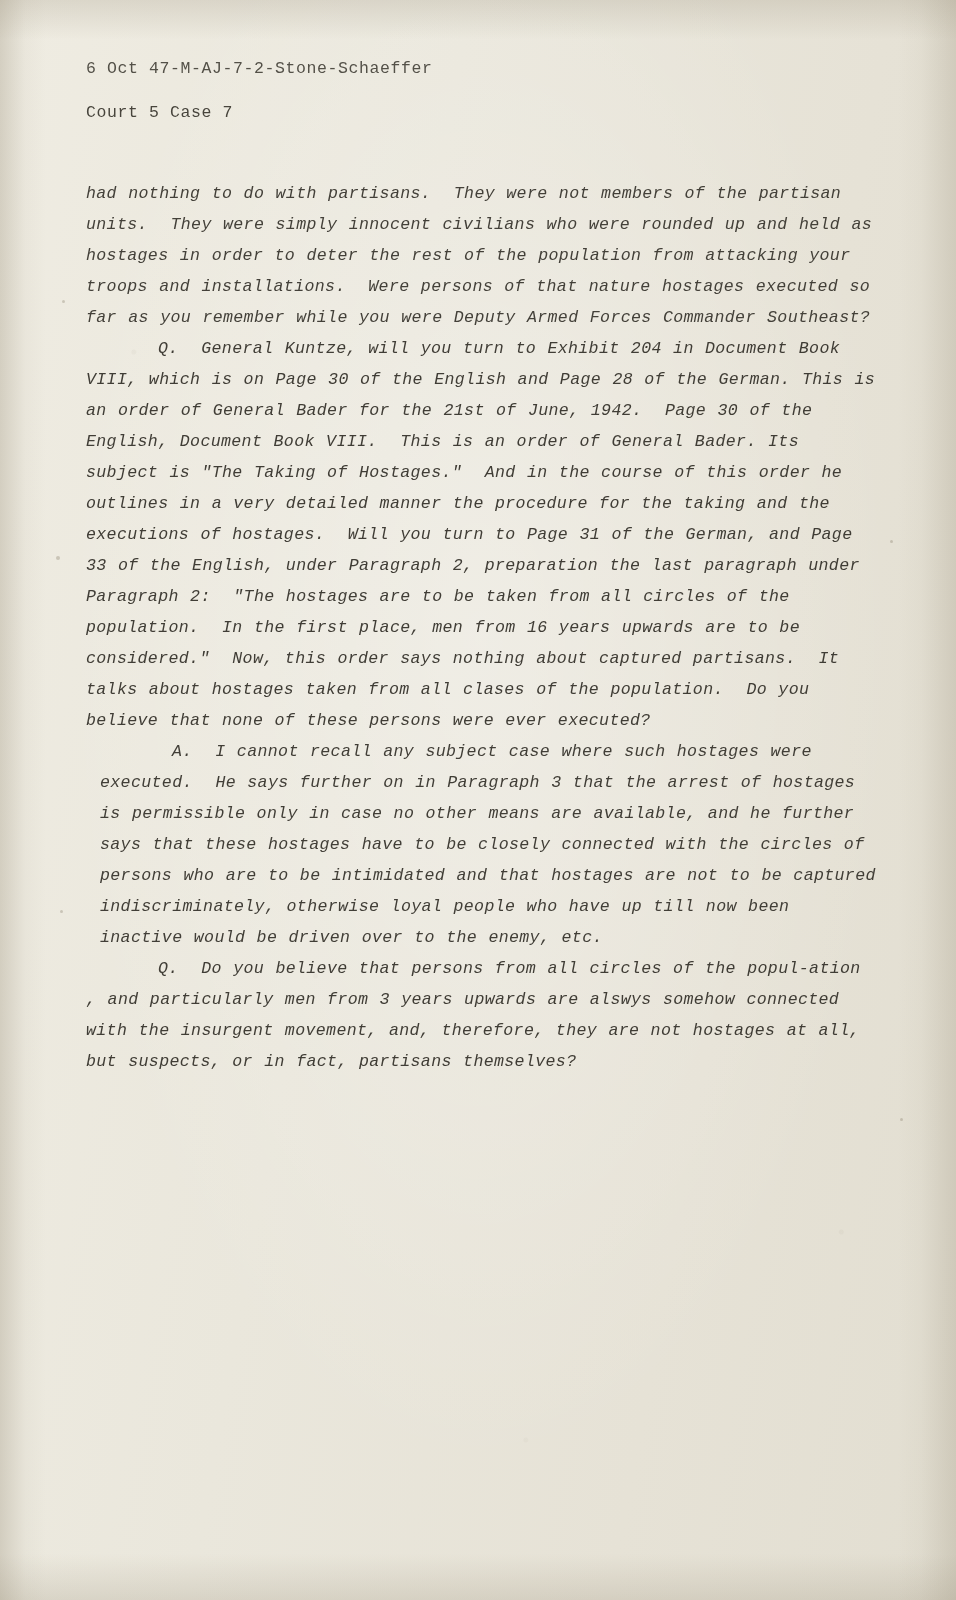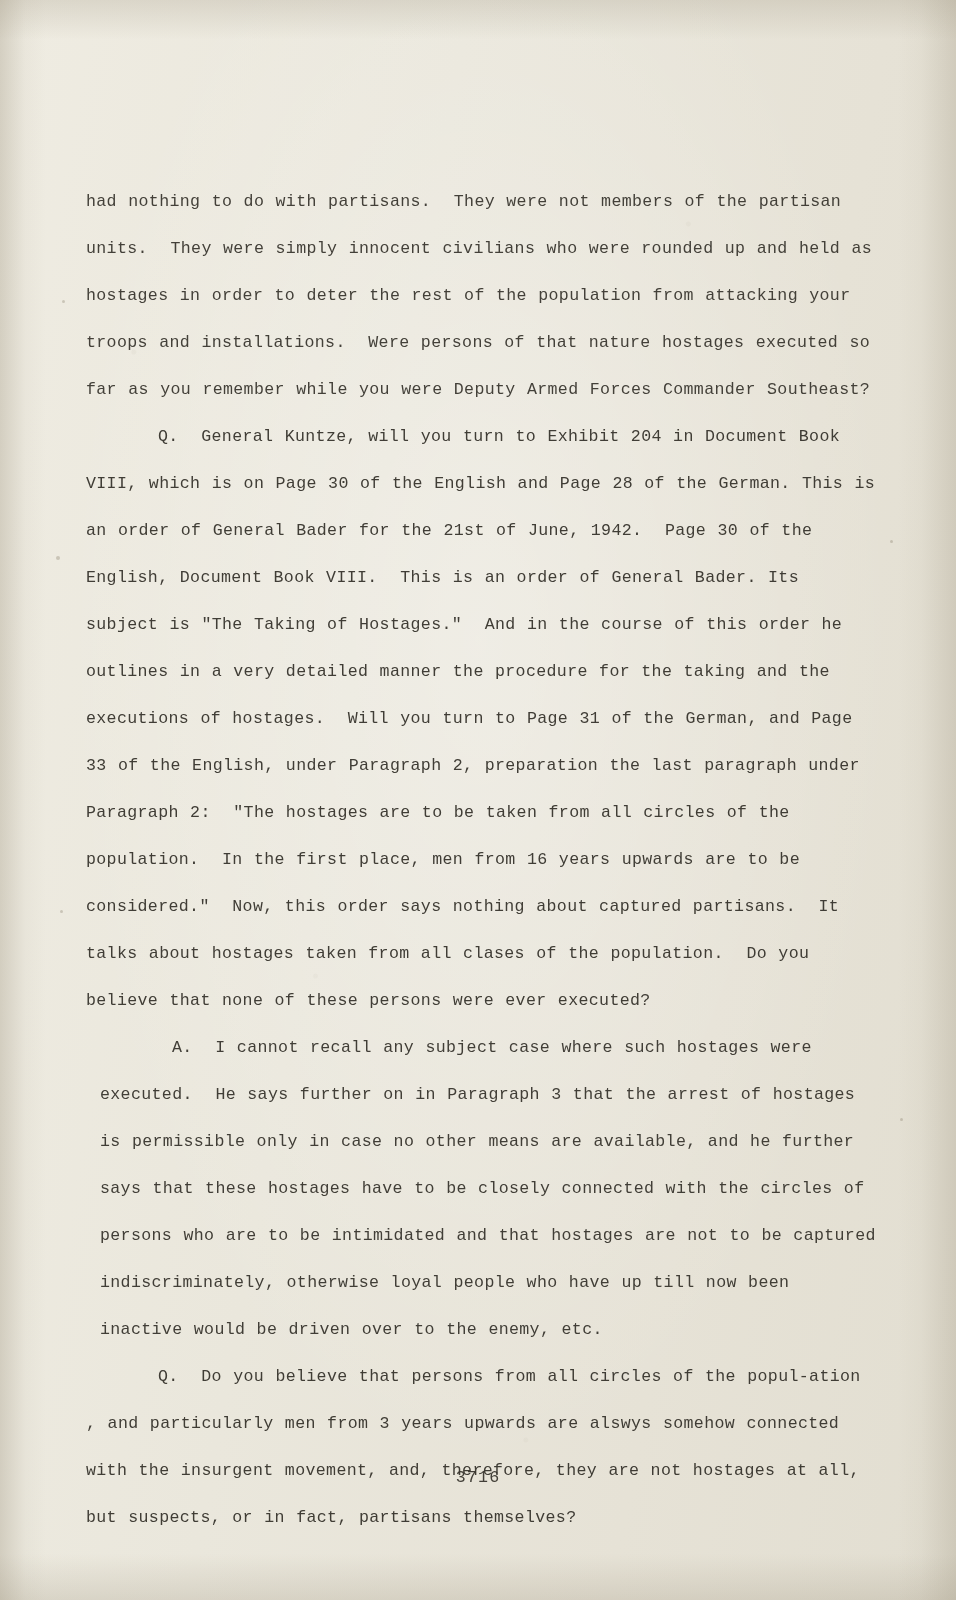--- a/index.html
+++ b/index.html
@@ -83,26 +83,27 @@
 
   .body-block {
     position: absolute;
     left: 86px;
     top: 178px;
     width: 790px;
   }
   p.para {
     margin: 0;
     font-size: 16.6px;
-    line-height: 47px;
+    line-height: 31px;
     letter-spacing: 0.35px;
     color: #37342d;
     text-align: left;
     white-space: pre-wrap;
     word-spacing: 1px;
+    font-style: italic;
   }
   p.para.indent {
     text-indent: 72px;
   }
   
   p.p1 { opacity: 0.93; }
   p.p2 { opacity: 0.90; }
   p.p3 { opacity: 0.95; }
   p.p4 { opacity: 0.94; margin-left: 14px; }
   p.p5 { opacity: 0.95; }
@@ -127,29 +128,32 @@
   }
 </style>
 </head>
 <body>
 
 <div class="paper"></div>
 <div class="grain"></div>
 
 <div class="sheet">
 
+  <div class="header-block">
+    <div class="hdr-line first">6 Oct 47-M-AJ-7-2-Stone-Schaeffer</div>
+    <div class="hdr-line second">Court 5 Case 7</div>
+  </div>
 
   <div class="body-block">
     <p class="para p1">had nothing to do with partisans.  They were not members of the partisan units.  They were simply innocent civilians who were rounded up and held as hostages in order to deter the rest of the population from attacking your troops and installations.  Were persons of that nature hostages executed so far as you remember while you were Deputy Armed Forces Commander Southeast?</p>
     <p class="para p3 indent">Q.  General Kuntze, will you turn to Exhibit 204 in Document Book VIII, which is on Page 30 of the English and Page 28 of the German. This is an order of General Bader for the 21st of June, 1942.  Page 30 of the English, Document Book VIII.  This is an order of General Bader. Its subject is "The Taking of Hostages."  And in the course of this order he outlines in a very detailed manner the procedure for the taking and the executions of hostages.  Will you turn to Page 31 of the German, and Page 33 of the English, under Paragraph 2, preparation the last paragraph under Paragraph 2:  "The hostages are to be taken from all circles of the population.  In the first place, men from 16 years upwards are to be considered."  Now, this order says nothing about captured partisans.  It talks about hostages taken from all clases of the population.  Do you believe that none of these persons were ever executed?</p>
     <p class="para p4 indent">A.  I cannot recall any subject case where such hostages were executed.  He says further on in Paragraph 3 that the arrest of hostages is permissible only in case no other means are available, and he further says that these hostages have to be closely connected with the circles of persons who are to be intimidated and that hostages are not to be captured indiscriminately, otherwise loyal people who have up till now been inactive would be driven over to the enemy, etc.</p>
     <p class="para p5 indent">Q.  Do you believe that persons from all circles of the popul-ation , and particularly men from 3 years upwards are alswys somehow connected with the insurgent movement, and, therefore, they are not hostages at all, but suspects, or in fact, partisans themselves?</p>
   </div>
 
-  <div class="page-number">3716</div>
 
   <span class="speck" style="left:62px; top:300px; width:3px; height:3px;"></span>
   <span class="speck" style="left:56px; top:556px; width:4px; height:4px;"></span>
   <span class="speck" style="left:60px; top:910px; width:3px; height:3px;"></span>
   <span class="speck" style="left:890px; top:540px; width:3px; height:3px;"></span>
   <span class="speck" style="left:900px; top:1118px; width:3px; height:3px;"></span>
 </div>
 
 <div class="edge-left"></div>
 <div class="edge-right"></div>

